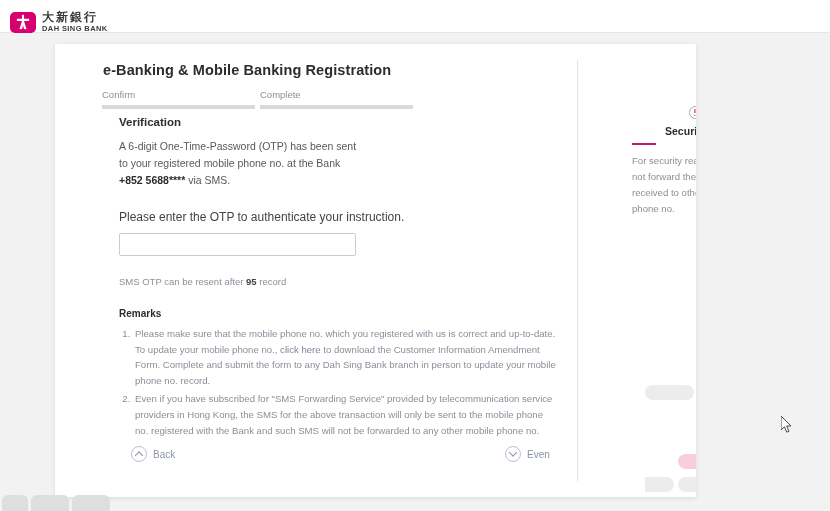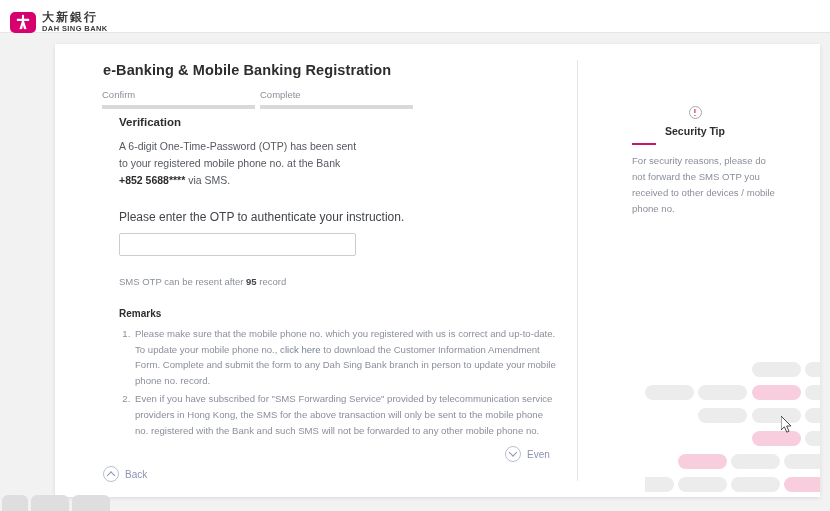--- a/index.html
+++ b/index.html
@@ -67,21 +67,21 @@
     color: #3c3c3c;
     letter-spacing: 0.4px;
     font-weight: 700;
     display: block;
   }
 
   
   .card {
     position: absolute;
     left: 55px; top: 44px;
-    width: 765px; height: 453px;
+    width: 641px; height: 453px;
     background: #ffffff;
     box-shadow: 0 1px 4px rgba(0,0,0,0.10);
     box-sizing: border-box;
     overflow: hidden;
   }
 
   .page-title {
     position: absolute;
     left: 48px; top: 18px;
     font-size: 14.5px;
@@ -190,21 +190,21 @@
   
   .nav-btn {
     position: absolute;
     display: flex;
     align-items: center;
     gap: 6px;
     cursor: pointer;
     color: #8b94ad;
     font-size: 10px;
   }
-  .nav-back { left: 48px; top: 402px; margin-top: 20px; }
+  .nav-back { left: 76px; top: 402px; }
   .nav-next { left: 450px; top: 402px; }
   .nav-icon {
     width: 14px; height: 14px;
     border: 1px solid #b9c0d2;
     border-radius: 50%;
     position: relative;
     flex: none;
   }
   .nav-icon::after {
     content: "";

